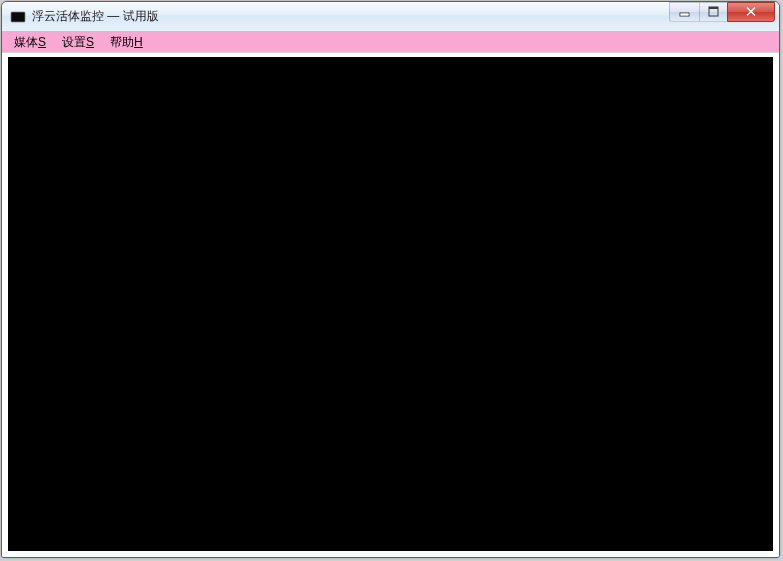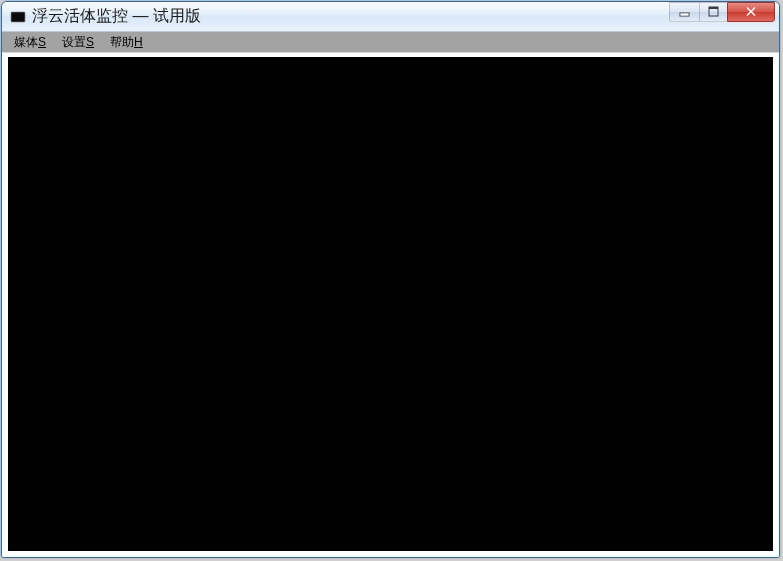--- a/index.html
+++ b/index.html
@@ -38,21 +38,21 @@
     .app-icon {
       width: 16px;
       height: 16px;
       margin-right: 6px;
       flex: 0 0 auto;
     }
     .app-icon svg {
       display: block;
     }
     .title-text {
-      font-size: 16px;
+      font-size: 12px;
       color: #1a1a1a;
       flex: 1 1 auto;
       white-space: nowrap;
       overflow: hidden;
     }
     .win-controls {
       display: flex;
       gap: 0;
       flex: 0 0 auto;
     }
@@ -81,21 +81,21 @@
       width: 48px;
       background: linear-gradient(to bottom, #e48a82 0%, #d6564c 48%, #c93c30 52%, #e26b5f 100%);
       border-radius: 0 0 3px 0;
       border-color: #a33127;
     }
     .win-btn svg {
       display: block;
     }
     .menubar {
       height: 21px;
-      background: #a3a3a3;
+      background: #f9a8d4;
       border-bottom: 1px solid #d6d6d6;
       display: flex;
       align-items: center;
       padding: 0 4px;
     }
     .menu-item {
       font-size: 12px;
       color: #000;
       padding: 2px 8px;
       cursor: default;

